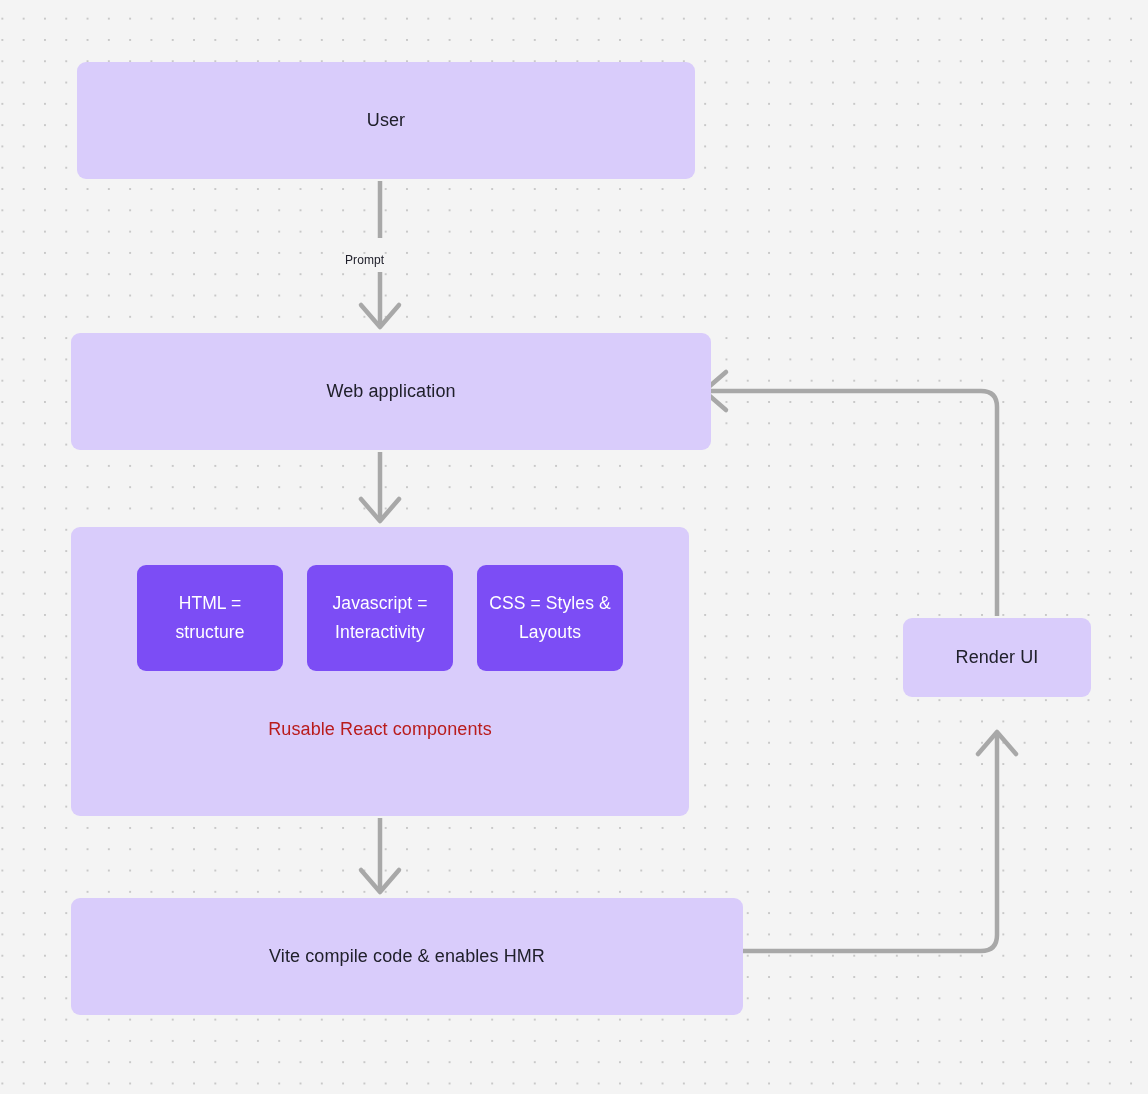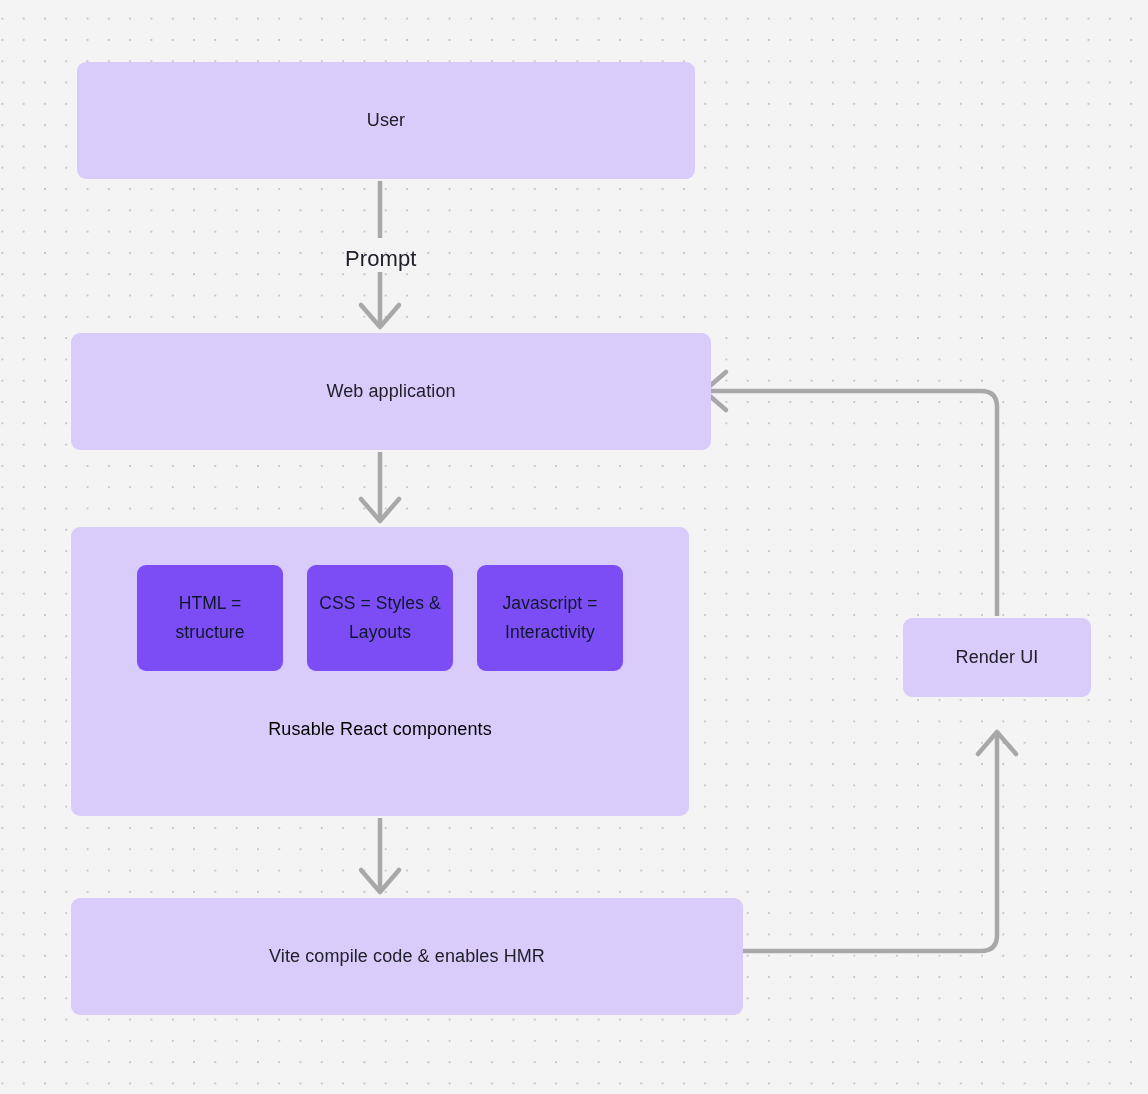--- a/index.html
+++ b/index.html
@@ -59,35 +59,35 @@
   }
 
   .chip {
     width: 146px;
     height: 106px;
     background: #7c4df5;
     border-radius: 9px;
     display: flex;
     align-items: center;
     justify-content: center;
-    color: #0f172a;
+    color: #ffffff;
     font-size: 17.5px;
     line-height: 1.65;
     text-align: center;
     padding: 0 8px;
   }
 
   .components-caption {
     position: absolute;
     left: 0;
     top: 190px;
     width: 618px;
     text-align: center;
     font-size: 18px;
-    color: #000000;
+    color: #b91c1c;
     letter-spacing: 0.1px;
   }
 
   
   #edges {
     position: absolute;
     left: 0;
     top: 0;
     width: 1148px;
     height: 1094px;
@@ -105,24 +105,25 @@
   .edge-head {
     fill: none;
     stroke: #a8a8a8;
     stroke-width: 4.5;
     stroke-linecap: round;
     stroke-linejoin: round;
   }
 
   .edge-label {
     position: absolute;
-    font-size: 22px;
+    font-size: 12px;
     color: #20202b;
     letter-spacing: 0.1px;
     white-space: nowrap;
+    margin-top: 7px;
   }
 
   #label-prompt { left: 345px; top: 246px; }
 </style>
 </head>
 <body>
 
 <div id="canvas">
 
   <svg id="edges" viewBox="0 0 1148 1094" xmlns="http://www.w3.org/2000/svg">
@@ -153,24 +154,24 @@
   <div class="node" id="node-webapp">
     <span>Web application</span>
   </div>
 
   <div class="node" id="node-components">
     <div class="chip-row">
       <div class="chip">
         <span>HTML = structure</span>
       </div>
       <div class="chip">
-        <span>CSS = Styles &amp; Layouts</span>
+        <span>Javascript = Interactivity</span>
       </div>
       <div class="chip">
-        <span>Javascript = Interactivity</span>
+        <span>CSS = Styles &amp; Layouts</span>
       </div>
     </div>
     <div class="components-caption">Rusable React components</div>
   </div>
 
   <div class="node" id="node-vite">
     <span>Vite compile code &amp; enables HMR</span>
   </div>
 
   <div class="node" id="node-render">

